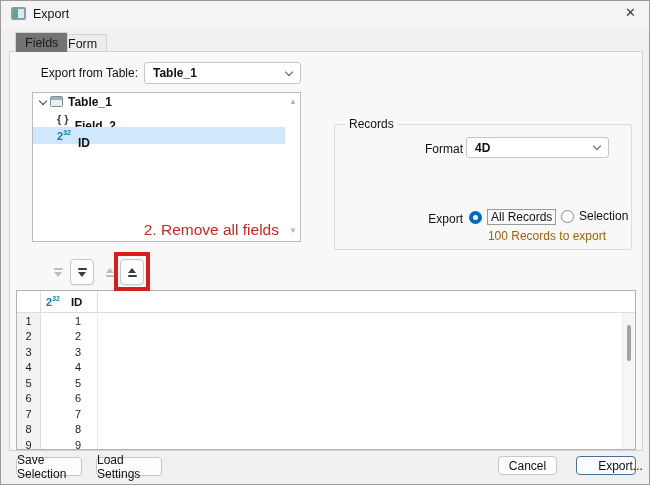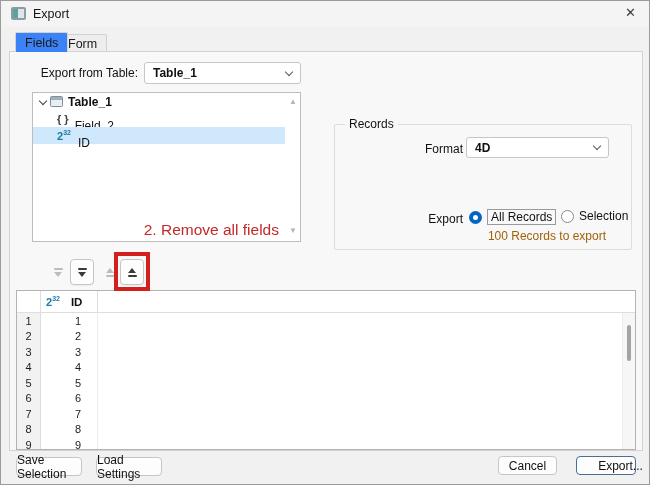--- a/index.html
+++ b/index.html
@@ -13,21 +13,21 @@
   .app-icon { position:absolute; left:10px; top:6px; width:15px; height:13px;
               background:#8e9ba3; border-radius:2px; }
   .app-icon::after { content:""; position:absolute; right:2px; top:2px; width:6px; height:9px; background:#dfe6e9; }
   .app-icon::before { content:""; position:absolute; left:2px; top:2px; width:6px; height:9px; background:#54a79a; }
   .win-title { position:absolute; left:32px; top:6px; font-size:12.5px; color:#141414; }
   .close-x { position:absolute; right:13px; top:4px; font-size:13px; color:#3c3c3c; cursor:pointer; }
 
   
   .tab { position:absolute; font-size:12.5px; color:#1a1a1a; padding:0 9px;
          display:flex; align-items:center; border:1px solid #d2d2d2; border-bottom:none; }
-  .tab-fields { left:14px; top:31px; height:20px; background:#3b82f6; z-index:3; border-radius:2px 2px 0 0; }
+  .tab-fields { left:14px; top:31px; height:20px; background:#737373; z-index:3; border-radius:2px 2px 0 0; }
   .tab-form   { left:57px; top:33px; height:18px; background:#ededed; z-index:1; border-radius:2px 2px 0 0; }
 
   .tabpage { position:absolute; left:8px; top:50px; width:634px; height:400px;
              background:#f8f8f8; border:1px solid #d2d2d2; z-index:2; }
 
   
   .lbl { font-size:12px; color:#111; }
   .lbl-table { position:absolute; left:18px; top:14px; width:110px; text-align:right; }
   .combo { position:absolute; background:#fff; border:1px solid #c6c6c6; border-radius:3px;
            display:flex; align-items:center; justify-content:space-between; padding:0 8px;
@@ -38,21 +38,21 @@
 
   
   .tree { position:absolute; left:22px; top:40px; width:269px; height:150px;
           background:#fff; border:1px solid #bdbdbd; }
   .titem { position:relative; height:17px; display:flex; align-items:center;
            font-size:12px; color:#111; padding-left:5px; }
   .titem.child { padding-left:24px; }
   .titem.selected { background:var(--selection-blue); width:calc(100% - 15px); }
   .titem .t-label { white-space:nowrap; }
   .titem.root .t-label { font-weight:700; }
-  .titem.child .t-label { font-weight:400;margin-top:15px; }
+  .titem.child .t-label { font-weight:700;margin-top:15px; }
   .tree-chev { width:6px; height:6px; border-right:1.3px solid #3f3f3f; border-bottom:1.3px solid #3f3f3f;
                transform:rotate(45deg); margin:-2px 4px 0 2px; flex:none; }
   .tbl-icon { width:13px; height:11px; border:1px solid #7f8f9a; background:#e9eef1;
               border-radius:1.5px; margin-right:5px; position:relative; flex:none; }
   .tbl-icon::before { content:""; position:absolute; left:0; right:0; top:0; height:3px; background:#9fb0ba; }
   .braces { color:#3f3f3f; font-size:11px; font-weight:700; margin-right:6px; flex:none; }
   .longint { color:var(--type-blue); font-size:11px; font-weight:700; margin-right:7px; flex:none; line-height:1; }
   .longint sup { font-size:7px; }
   .scroll-up   { position:absolute; right:3px; top:4px;    font-size:8px; color:#b5b5b5; }
   .scroll-down { position:absolute; right:3px; bottom:6px; font-size:8px; color:#b5b5b5; }

